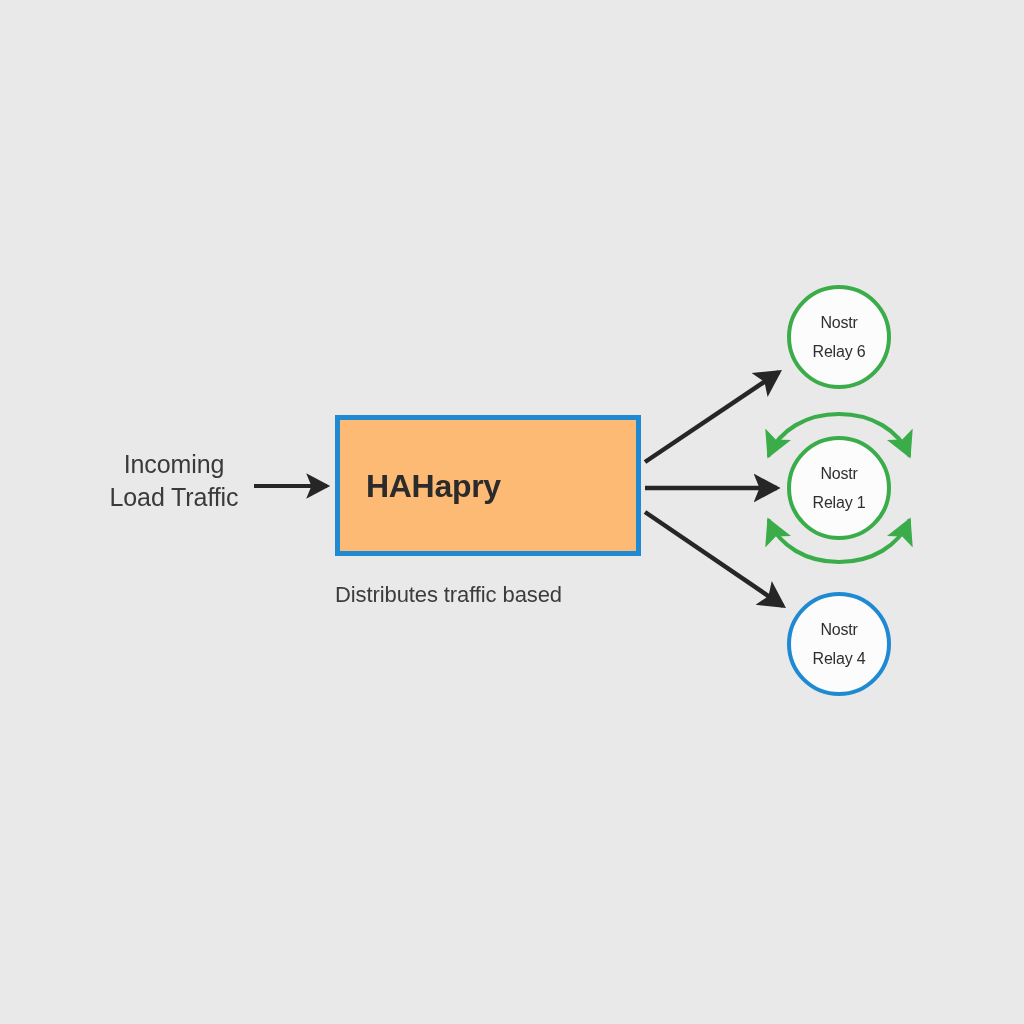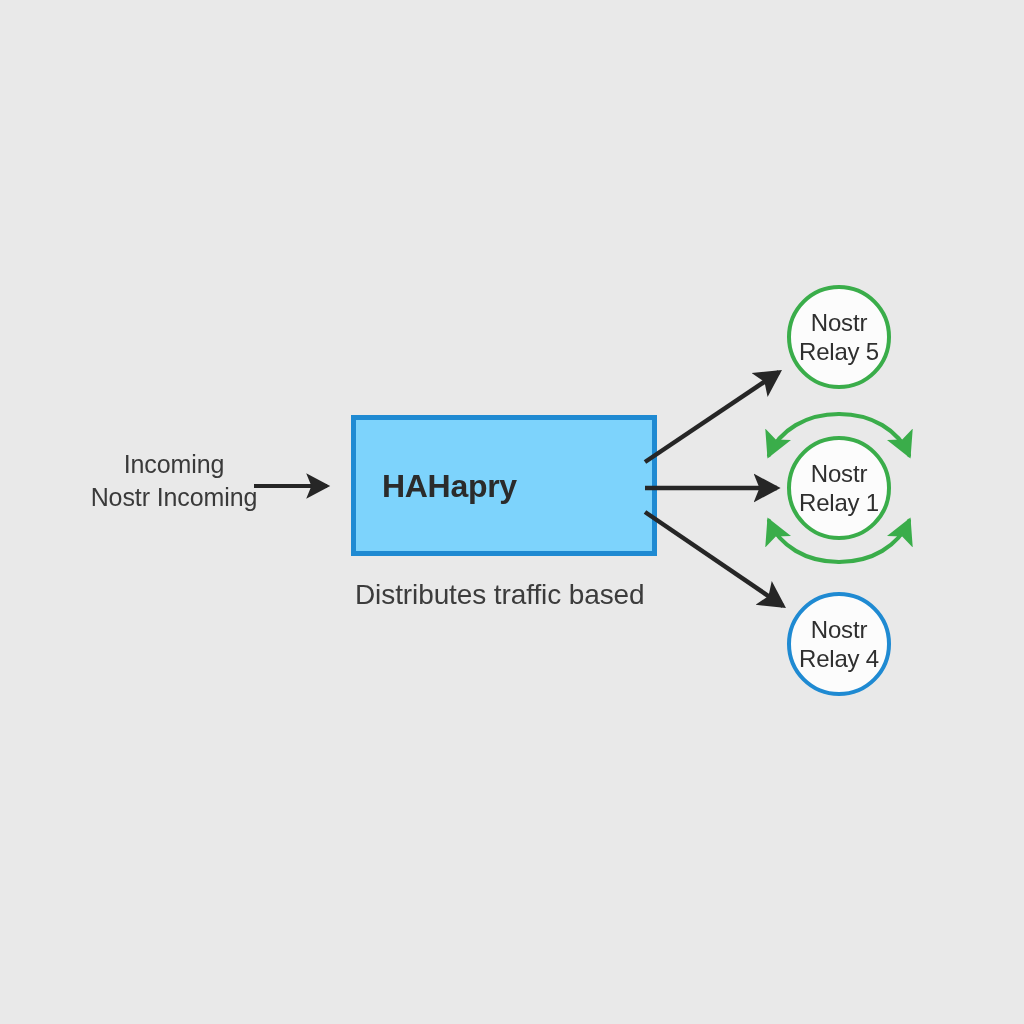--- a/index.html
+++ b/index.html
@@ -46,66 +46,64 @@
   #incoming-label .ln { display: block; white-space: nowrap; }
 
   
   #balancer-box {
     position: absolute;
     left: 335px;
     top: 415px;
     width: 306px;
     height: 141px;
     box-sizing: border-box;
-    background: #7dd3fc;
+    background: #fdba74;
     border: 5px solid #1f8ad2;
     display: flex;
     flex-direction: column;
     justify-content: center;
     padding-left: 26px;
-    margin-left: 16px;
   }
   #balancer-box .bline {
     display: block;
     font-size: 32px;
     line-height: 44px;
     font-weight: bold;
     color: #2b2b2b;
     white-space: nowrap;
     letter-spacing: -0.3px;
   }
 
   
   #balancer-caption {
     position: absolute;
     left: 335px;
     top: 578px;
     width: 330px;
-    font-size: 28px;
+    font-size: 22px;
     line-height: 33px;
     color: #3c3c3c;
     letter-spacing: -0.1px;
-    margin-left: 20px;
   }
   #balancer-caption .ln { display: block; white-space: nowrap; }
 
   
   .relay {
     position: absolute;
     box-sizing: border-box;
     border-radius: 50%;
     background: #fcfcfc;
     display: flex;
     flex-direction: column;
     align-items: center;
     justify-content: center;
   }
   .relay .rline {
     display: block;
-    font-size: 24px;
+    font-size: 16px;
     line-height: 29px;
     color: #2f2f2f;
     white-space: nowrap;
     letter-spacing: -0.2px;
   }
 
   #relay-1 {
     left: 787px; top: 285px;
     width: 104px; height: 104px;
     border: 4px solid #3aad4a;
@@ -121,34 +119,34 @@
     border: 4px solid #1f8ad2;
   }
 </style>
 </head>
 <body>
 
 <div id="canvas">
 
   <div id="incoming-label">
     <span class="ln">Incoming</span>
-    <span class="ln">Nostr Incoming</span>
+    <span class="ln">Load Traffic</span>
   </div>
 
   <div id="balancer-box">
     <span class="bline">HAHapry</span>
   </div>
 
   <div id="balancer-caption">
     <span class="ln">Distributes traffic based</span>
   </div>
 
   <div id="relay-1" class="relay">
     <span class="rline">Nostr</span>
-    <span class="rline">Relay 5</span>
+    <span class="rline">Relay 6</span>
   </div>
 
   <div id="relay-2" class="relay">
     <span class="rline">Nostr</span>
     <span class="rline">Relay 1</span>
   </div>
 
   <div id="relay-3" class="relay">
     <span class="rline">Nostr</span>
     <span class="rline">Relay 4</span>

